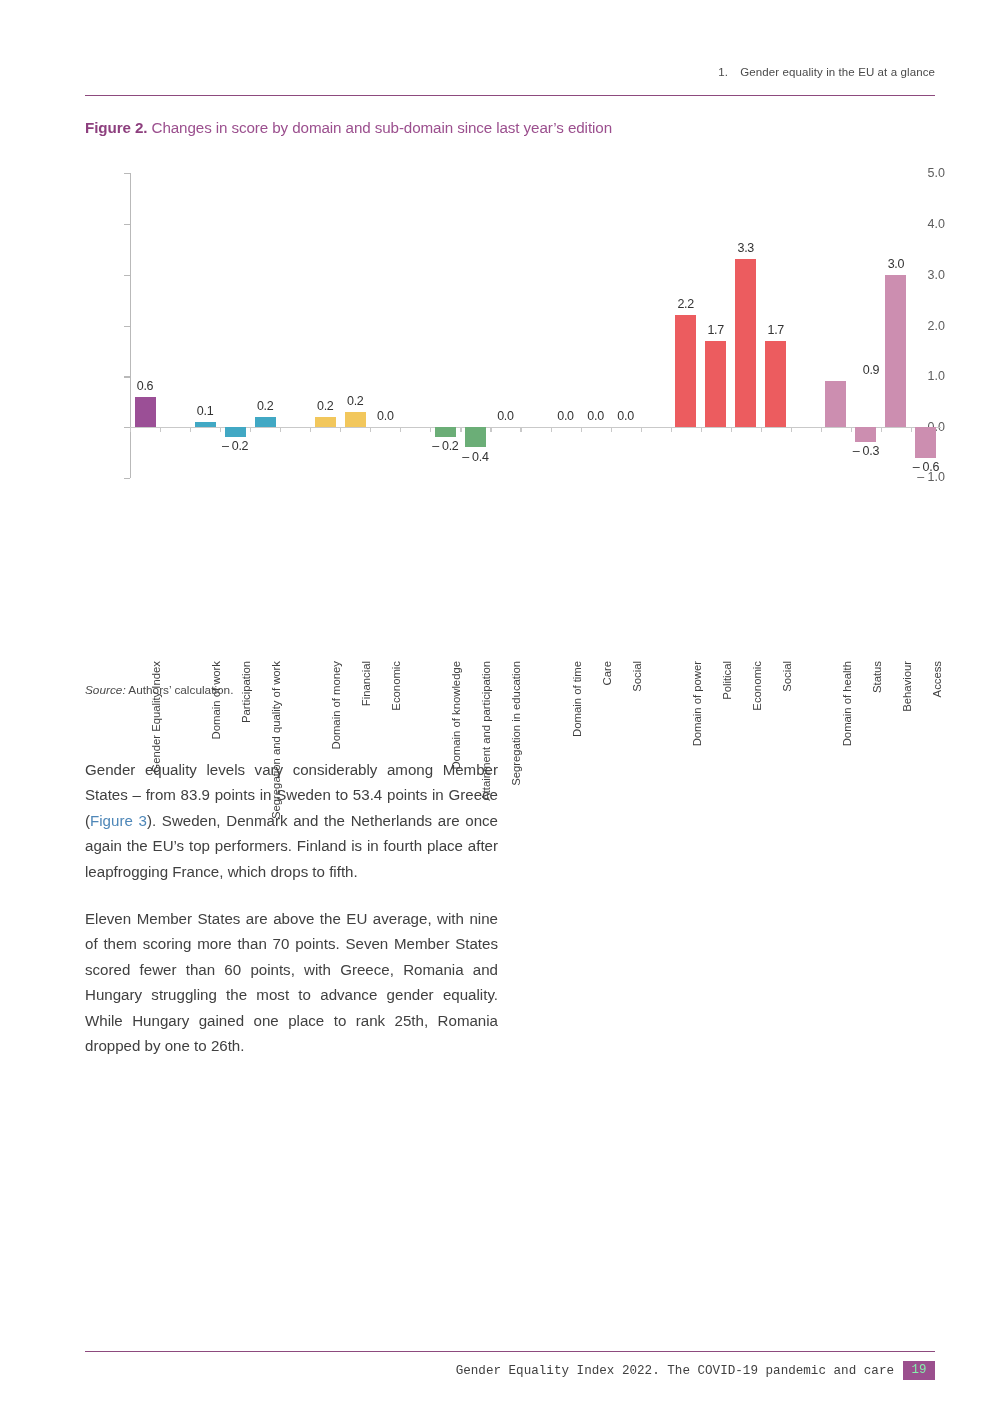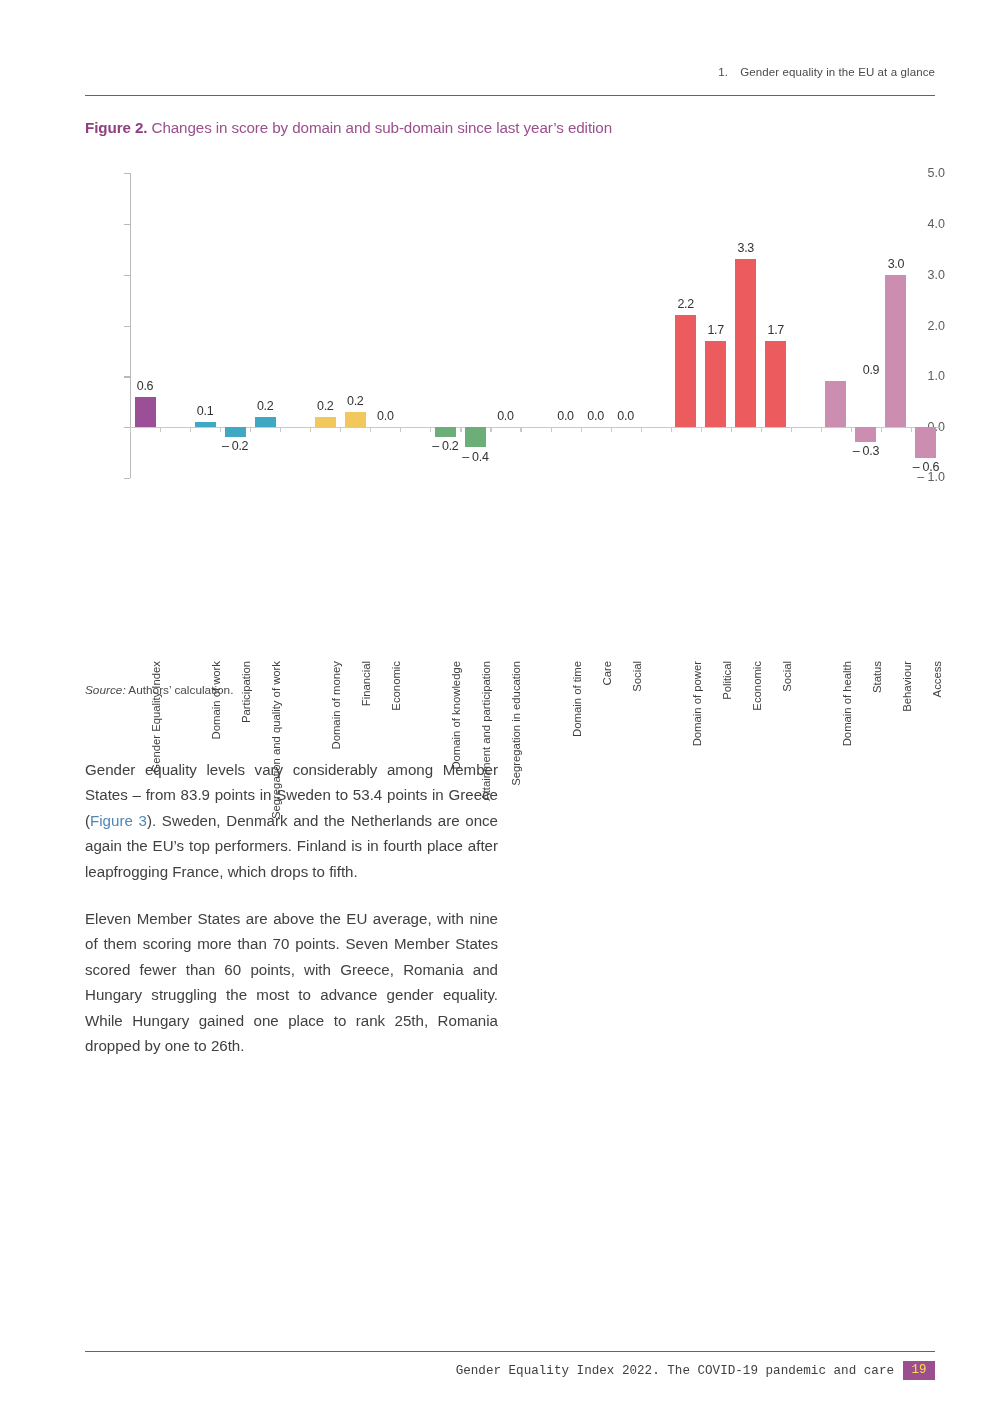--- a/index.html
+++ b/index.html
@@ -173,21 +173,21 @@
     display: flex;
     align-items: center;
   }
   #footer-text {
     font-size: 12.6px;
     color: #3f3f3f;
     margin-right: 9px;
   }
   #page-badge {
     background: #9b4f8e;
-    color: #fde047;
+    color: #86efac;
     font-size: 12.4px;
     padding: 3px 8px 4px 8px;
     line-height: 1;
     min-width: 16px;
     text-align: center;
   }
 </style>
 </head>
 <body>
 

